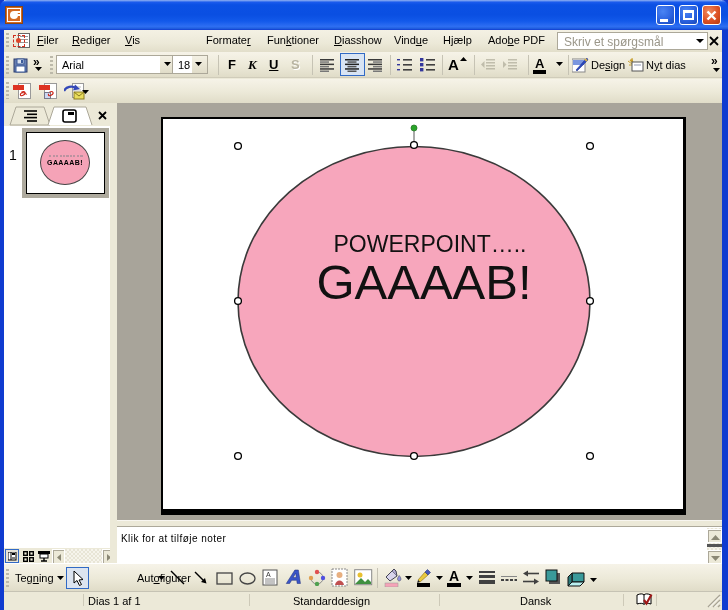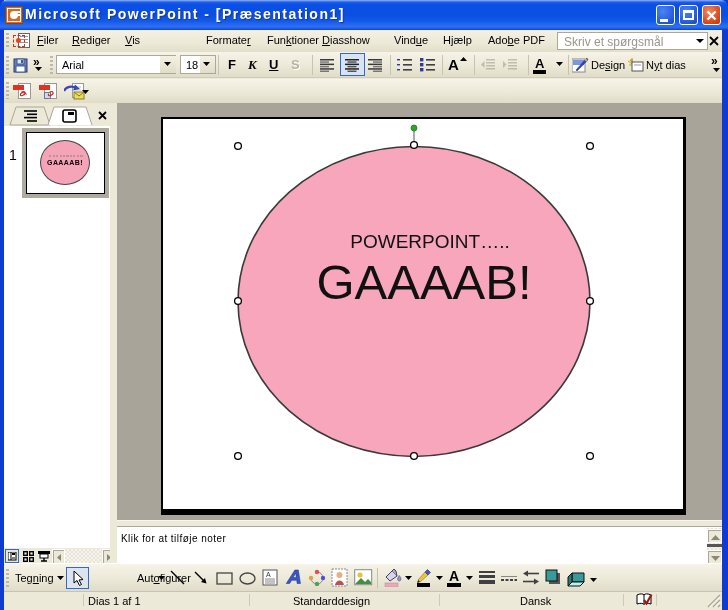--- a/index.html
+++ b/index.html
@@ -15,21 +15,20 @@
 <div class="abs" style="left:0px;top:607px;width:728px;height:3px;background:#0f3bd0;"></div>
 
 <div class="abs" id="titlebar" style="left:0;top:0;width:728px;height:30px;border-radius:7px 7px 0 0;background:linear-gradient(180deg,#9db9f2 0%,#5a8af0 3%,#1a5aec 8%,#0b50e4 16%,#0a4fe2 50%,#1259ea 70%,#2e6ef2 88%,#2363e2 94%,#0f3bd0 100%);">
   <div class="abs" style="left:5px;top:6px;width:18px;height:18px;background:#d46a23;border:1px solid #8a4512;">
     <div class="abs" style="left:1px;top:1px;width:14px;height:14px;border:1px solid #fff;background:#d46a23;">
       <div class="abs" style="left:2px;top:2px;width:8px;height:8px;border-radius:50%;background:#fff;"></div>
       <div class="abs" style="left:6px;top:2px;width:6px;height:2px;background:#fff;"></div>
       <div class="abs" style="left:8px;top:5px;width:4px;height:2px;background:#fff;"></div>
     </div>
   </div>
-  <div class="abs" style="left:25px;top:6px;font-size:14px;font-weight:bold;color:#fff;letter-spacing:1.5px;text-shadow:1px 1px 1px #1c3a8a;">Microsoft PowerPoint - [Præsentation1]</div>
 
   <div class="abs" style="left:656px;top:5px;width:19px;height:20px;border-radius:3px;border:1px solid #fff;background:radial-gradient(circle at 35% 30%,#4a84f4 0%,#2c63e0 55%,#1747b8 100%);">
     <div class="abs" style="left:3px;top:13px;width:8px;height:3px;background:#fff;"></div>
   </div>
   <div class="abs" style="left:679px;top:5px;width:19px;height:20px;border-radius:3px;border:1px solid #fff;background:radial-gradient(circle at 35% 30%,#4a84f4 0%,#2c63e0 55%,#1747b8 100%);">
     <div class="abs" style="left:3px;top:4px;width:11px;height:10px;border:2px solid #fff;border-top-width:3px;"></div>
   </div>
   <div class="abs" style="left:702px;top:5px;width:19px;height:20px;border-radius:3px;border:1px solid #fff;background:radial-gradient(circle at 35% 30%,#ef8a60 0%,#dd5226 55%,#b83a10 100%);">
     <svg class="abs" style="left:3px;top:4px;" width="11" height="11">
         <path d="M1.5 1.5 L9.5 9.5 M9.5 1.5 L1.5 9.5" stroke="#fff" stroke-width="2.4"></path>
@@ -46,21 +45,21 @@
     <div class="abs" style="left:7px;top:10px;width:8px;height:1px;background:#999;"></div>
     <div class="abs" style="left:0;top:3px;width:12px;height:12px;border:1px dashed #d03020;"></div>
     <div class="abs" style="left:3px;top:6px;width:5px;height:5px;background:#dd4428;border-radius:50%;"></div>
   </div>
   <div class="abs" style="left:33px;top:4px;"><u>F</u>iler</div>
   <div class="abs" style="left:68px;top:4px;"><u>R</u>ediger</div>
   <div class="abs" style="left:121px;top:4px;"><u>V</u>is</div>
   <div class="abs" style="left:152px;top:20px;"><u>I</u>ndsæt</div>
   <div class="abs" style="left:202px;top:4px;">Formate<u>r</u></div>
   <div class="abs" style="left:263px;top:4px;">Fun<u>k</u>tioner</div>
-  <div class="abs" style="left:318px;top:4px;"><u>D</u>iasshow</div>
+  <div class="abs" style="left:330px;top:4px;"><u>D</u>iasshow</div>
   <div class="abs" style="left:390px;top:4px;">Vind<u>u</u>e</div>
   <div class="abs" style="left:439px;top:4px;">H<u>j</u>ælp</div>
   <div class="abs" style="left:484px;top:4px;">Ado<u>b</u>e PDF</div>
 
   <div class="abs" style="left:553px;top:2px;width:151px;height:18px;background:#fff;border:1px solid #aca899;">
     <div class="abs" style="left:6px;top:2px;color:#9a9689;font-size:12px;">Skriv et spørgsmål</div>
     <div class="abs" style="left:135px;top:0;width:15px;height:16px;">
       <svg class="abs" style="left:3px;top:6px;" width="9" height="6">
           <path d="M0 0 L8 0 L4 4 Z" fill="#000"></path>
         </svg>
@@ -88,21 +87,21 @@
 
   <div class="abs" style="left:52px;top:3px;width:120px;height:19px;background:#fff;border:1px solid #aca899;">
     <div class="abs" style="left:5px;top:3px;">Arial</div>
     <div class="abs" style="left:103px;top:0px;width:16px;height:17px;background:linear-gradient(180deg,#f4f1e4,#e0dcc8);">
       <svg class="abs" style="left:4px;top:6px;" width="8" height="5">
           <path d="M0 0 L7 0 L3.5 4 Z" fill="#000"></path>
         </svg>
     </div>
   </div>
 
-  <div class="abs" style="left:176px;top:3px;width:36px;height:19px;background:#fff;border:1px solid #aca899;text-align:center;">
+  <div class="abs" style="left:168px;top:3px;width:36px;height:19px;background:#fff;border:1px solid #aca899;text-align:center;">
     <div class="abs" style="left:5px;top:3px;">18</div>
     <div class="abs" style="left:19px;top:0px;width:15px;height:17px;background:linear-gradient(180deg,#f4f1e4,#e0dcc8);">
       <svg class="abs" style="left:3px;top:6px;" width="8" height="5">
           <path d="M0 0 L7 0 L3.5 4 Z" fill="#000"></path>
         </svg>
     </div>
   </div>
   <div class="vsep" style="left:214px;top:3px;height:20px;"></div>
   <div class="abs" style="left:224px;top:5px;font-weight:bold;font-size:13px;">F</div>
   <div class="abs" style="left:244px;top:5px;font-style:italic;font-weight:bold;font-size:13px;font-family:'Liberation Serif',serif;">K</div>
@@ -326,21 +325,21 @@
 
 <div class="abs" id="workspace" style="left:117px;top:103px;width:605px;height:417px;background:#a8a49a;">
 
   <div class="abs" style="left:44px;top:14px;width:525px;height:398px;background:#000;">
     <div class="abs" style="left:2px;top:2px;width:520px;height:390px;background:#fff;"></div>
   </div>
 
   <svg class="abs" style="left:0;top:0;" width="605" height="417">
     <ellipse cx="297" cy="198.5" rx="176" ry="155" fill="#f7a6bc" stroke="#3a3a3a" stroke-width="1.6"></ellipse>
   </svg>
-  <div class="abs" style="left:137px;top:128px;width:352px;text-align:center;font-size:19px;color:#111;">POWERPOINT…..</div>
+  <div class="abs" style="left:137px;top:128px;width:352px;text-align:center;font-size:23px;color:#111;">POWERPOINT…..</div>
   <div class="abs" style="left:131px;top:151px;width:352px;text-align:center;font-size:49px;color:#111;">GAAAAB!</div>
 
   <svg class="abs" style="left:0;top:0;" width="605" height="417">
     <line x1="297" y1="28" x2="297" y2="40" stroke="#555"></line>
     <circle cx="297" cy="25" r="3" fill="#28a428" stroke="#2a7a2a" stroke-width="0.8"></circle>
     <g fill="#fff" stroke="#000" stroke-width="1.3">
       <circle cx="121" cy="43" r="3.4"></circle>
         <circle cx="297" cy="42" r="3.4"></circle>
         <circle cx="473" cy="43" r="3.4"></circle>
       <circle cx="121" cy="198" r="3.4"></circle>

